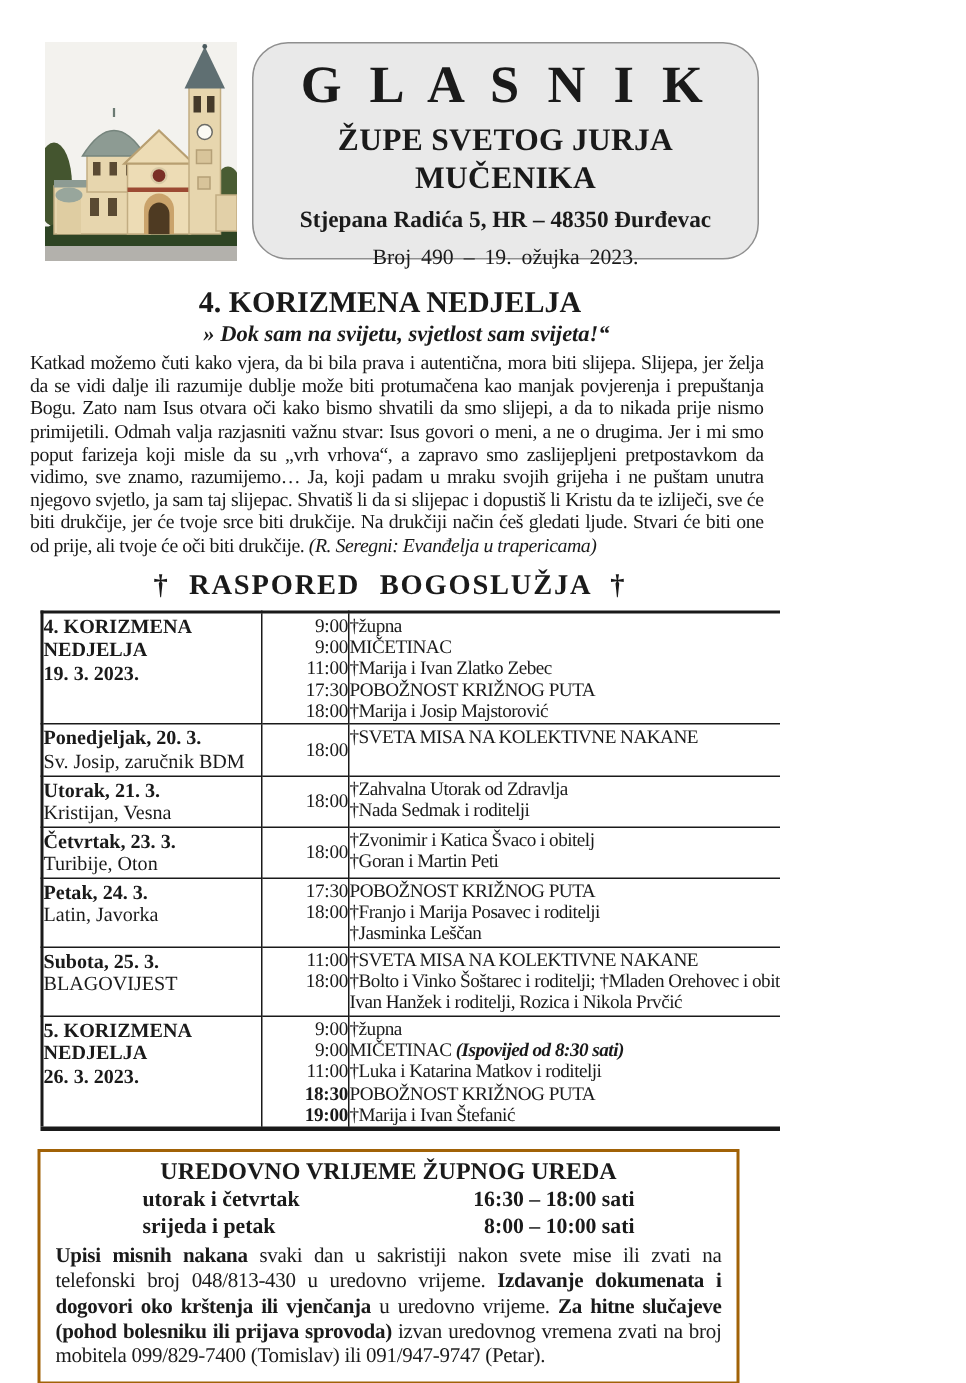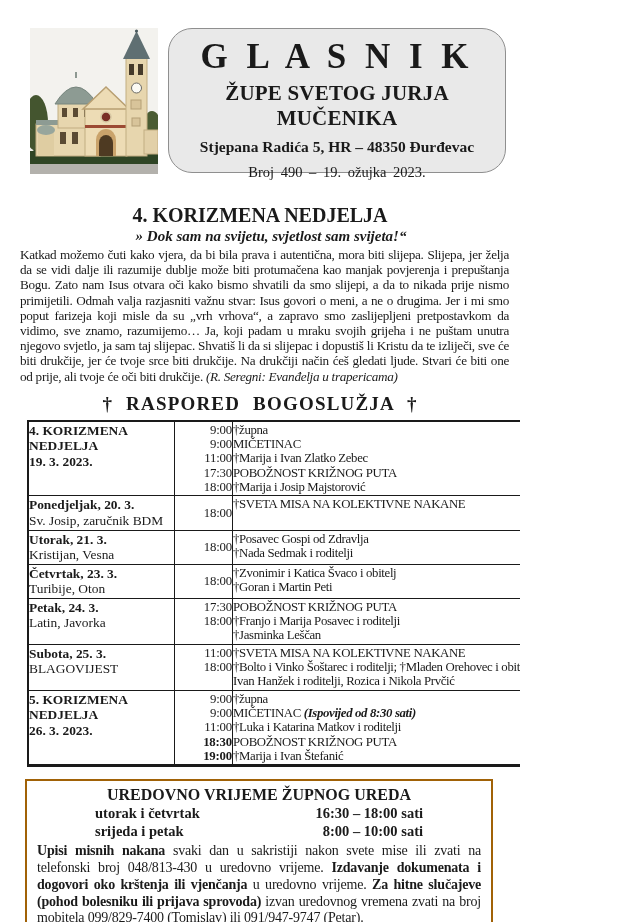--- a/index.html
+++ b/index.html
@@ -11,21 +11,21 @@
   .photo{width:128px;height:146px;flex:0 0 auto;}
   .photo svg{display:block;width:128px;height:146px;}
   .title-box{flex:1;height:145px;box-sizing:border-box;background:#e9e9e9;border:1px solid #8f8f8f;
              border-radius:24px;text-align:center;padding-top:9px;}
   .glasnik{font-size:35px;font-weight:bold;letter-spacing:5px;line-height:38px;}
   .org{font-size:21px;font-weight:bold;margin-top:5px;letter-spacing:.2px;}
   .addr{font-size:15.5px;font-weight:bold;margin-top:7px;}
   .issue{font-size:14.5px;margin-top:8px;word-spacing:3px;}
 
   
-  .article h1{font-size:20px;text-align:center;margin:30px 0 1px;}
+  .article h1{font-size:20px;text-align:center;margin:17px 0 1px;}
   .quote{font-size:15px;font-weight:bold;font-style:italic;text-align:center;margin-bottom:2px;padding-left:22px;}
   p.body{margin:1px 11px 0 20px;font-size:13.2px;line-height:15.2px;text-align:justify;
          letter-spacing:-.3px;}
   p.body i{font-style:italic;}
 
   
   .schedule h2{font-size:19px;text-align:center;margin:9px 0 5px;letter-spacing:1.2px;word-spacing:7px;}
   table.sched{border-collapse:collapse;margin-left:27px;width:591px;table-layout:fixed;
               border:2px solid #1a1a1a;border-bottom-width:3px;
               font-size:12.8px;line-height:14.3px;letter-spacing:-.2px;}
@@ -160,21 +160,21 @@
           </tr>
           <tr>
             <td class="day">
               <div class="b">Utorak, 21. 3.</div>
               <div>Kristijan, Vesna</div>
             </td>
             <td class="time mid">
               <div>18:00</div>
             </td>
             <td class="desc">
-              <div><span>†Posavec Gospi od Zdravlja</span></div>
+              <div><span>†Zahvalna Utorak od Zdravlja</span></div>
               <div><span>†Nada Sedmak i roditelji</span></div>
             </td>
           </tr>
           <tr>
             <td class="day">
               <div class="b">Četvrtak, 23. 3.</div>
               <div>Turibije, Oton</div>
             </td>
             <td class="time mid">
               <div>18:00</div>

